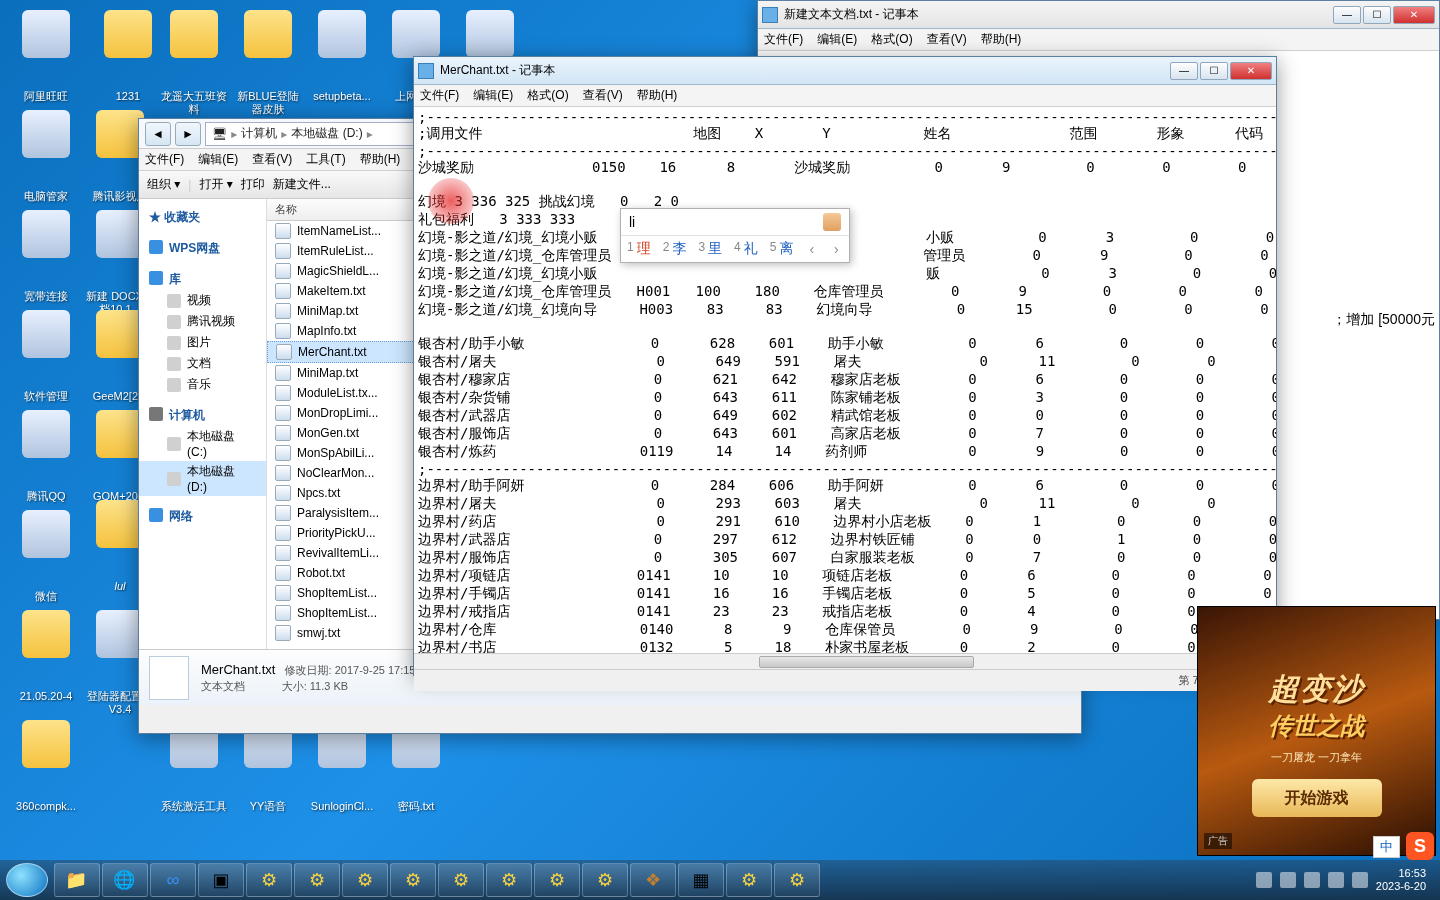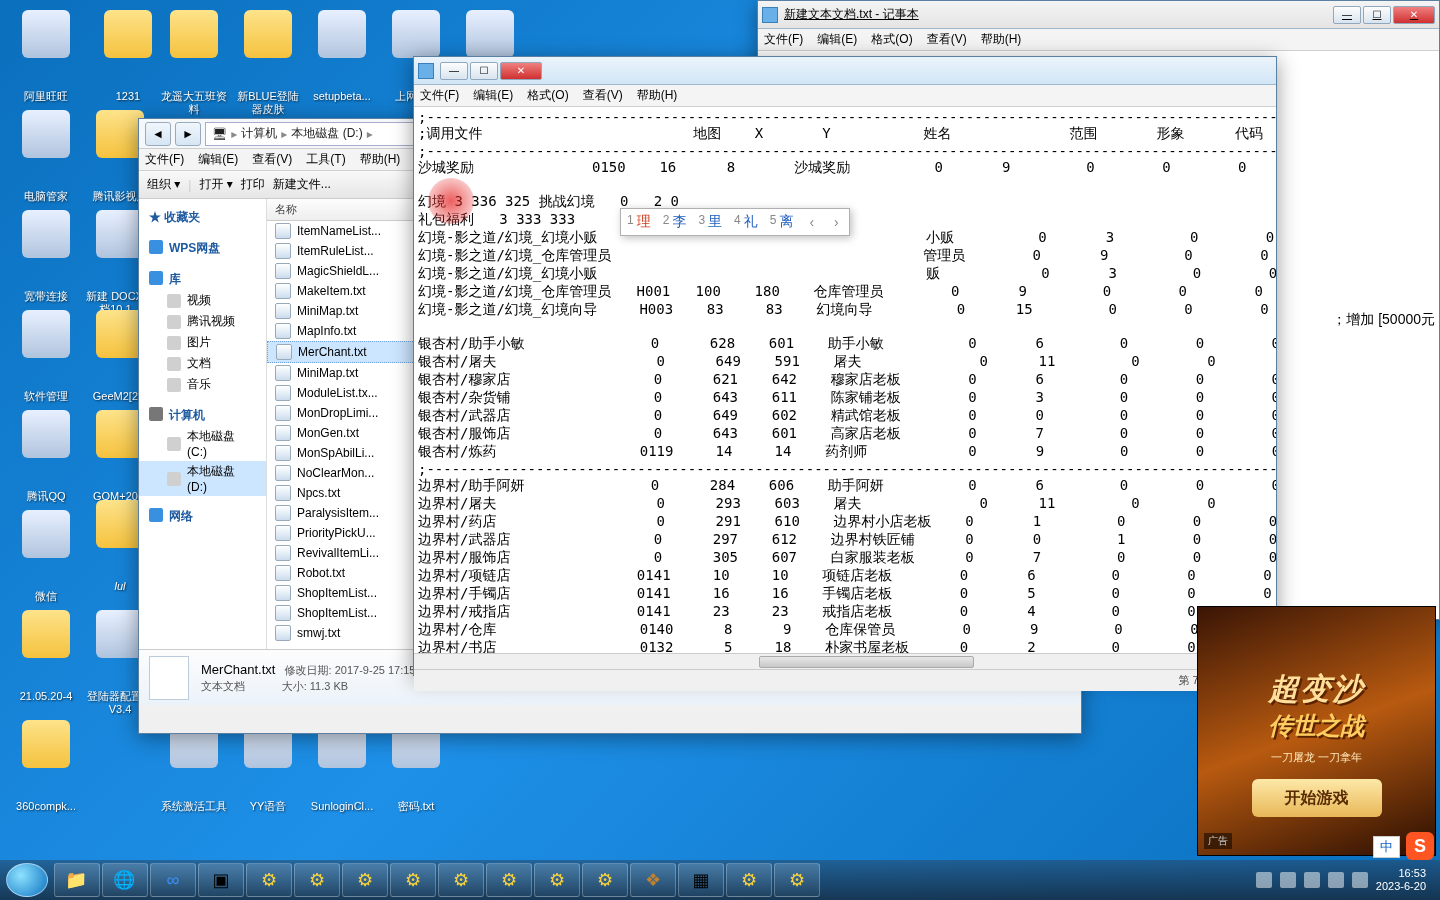--- a/index.html
+++ b/index.html
@@ -9,21 +9,21 @@
 .desktop { position:absolute; inset:0; }
 .dicon { position:absolute; width:72px; text-align:center; color:#fff; text-shadow:1px 1px 2px rgba(0,0,0,.7); cursor:pointer; }
 .dicon .ibox { width:48px; height:48px; margin:0 auto 2px; background:rgba(255,255,255,.15); border-radius:6px; display:flex; align-items:center; justify-content:center; font-size:24px; }
 .dicon .lbl { font-size:11px; line-height:13px; word-break:break-all;margin-top:32px; }
 .fold .ibox { background:linear-gradient(#fde38a,#f5c23e); }
 .app .ibox  { background:linear-gradient(#e8f0ff,#b0c4de); }
 
 
 .win { position:absolute; background:#f0f0f0; border:1px solid #5a7fa0; box-shadow:0 4px 20px rgba(0,0,0,.4); }
 .titlebar { height:28px; background:linear-gradient(#eaf3fb,#d2e6f6); display:flex; align-items:center; padding:0 4px; border-bottom:1px solid #a0b8cc; }
-.titlebar.inactive { background:linear-gradient(#f4f4f4,#e4e4e4);text-decoration:underline; }
+.titlebar.inactive { background:linear-gradient(#f4f4f4,#e4e4e4); }
 .ticon { width:16px; height:16px; background:#6ab0e8; border:1px solid #3a80b8; margin-right:6px; }
 .ttext { flex:1; font-size:12px; color:#000; }
 .wbtns { display:flex; gap:2px; }
 .wbtn { width:28px; height:18px; background:linear-gradient(#fdfdfd,#d8e4ef); border:1px solid #8fa8be; border-radius:2px; display:flex; align-items:center; justify-content:center; font-size:10px; cursor:pointer; }
 .wbtn.close { background:linear-gradient(#f08080,#d03030); color:#fff; width:42px; }
 .menubar { height:22px; background:#f4f4f4; display:flex; align-items:center; padding:0 6px; gap:14px; border-bottom:1px solid #d0d0d0; }
 .menubar span { cursor:pointer; }
 
 
 #explorer .toolbar { height:28px; background:linear-gradient(#f9f9f9,#e6e6e6); display:flex; align-items:center; padding:0 8px; gap:8px; border-bottom:1px solid #ccc; }
@@ -402,20 +402,21 @@
       <span>文本文档</span>
       &nbsp;&nbsp;&nbsp;&nbsp;&nbsp;&nbsp;&nbsp;&nbsp;&nbsp;&nbsp;
       <span>大小:</span> <span>11.3 KB</span>
     </div>
   </div>
 </div>
 
 <div class="win" id="np" style="left:413px; top:56px; width:864px; height:620px;">
   <div class="titlebar">
     <div class="ticon"></div>
+    <div class="ttext">MerChant.txt - 记事本</div>
     <div class="wbtns">
       <div class="wbtn">—</div>
       <div class="wbtn">☐</div>
       <div class="wbtn close">✕</div>
     </div>
   </div>
   <div class="menubar" id="np-menu">
       <span>文件(F)</span>
       <span>编辑(E)</span>
       <span>格式(O)</span>
@@ -460,20 +461,25 @@
       <div class="thumb"></div>
     </div>
   <div class="np-status">
       <span>第 7 行，第 22 列</span>
     </div>
 </div>
 
 <div class="redmark" style="left:428px; top:178px;"></div>
 
 <div class="ime" style="left:620px; top:208px;">
+  <div class="inrow">
+    <span style="color:#000">li</span>
+    <span style="flex:1"></span>
+    <span class="imeicon"></span>
+  </div>
   <div class="cand" id="ime-cands">
 
     <span class="c">
         <span class="n">1</span>
         <span class="w1">理</span>
       </span>
       <span class="c">
         <span class="n">2</span>
         <span class="wx">李</span>
       </span>

